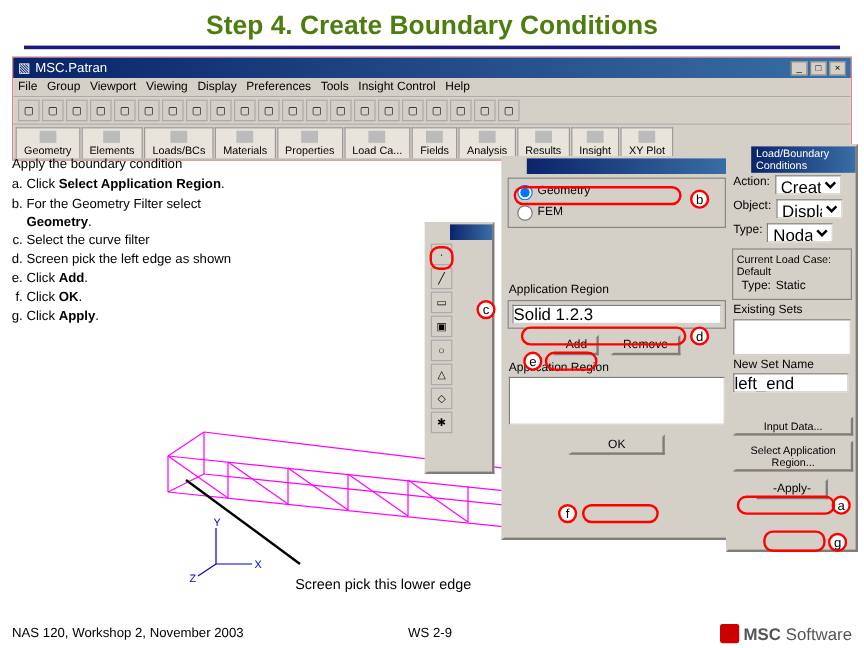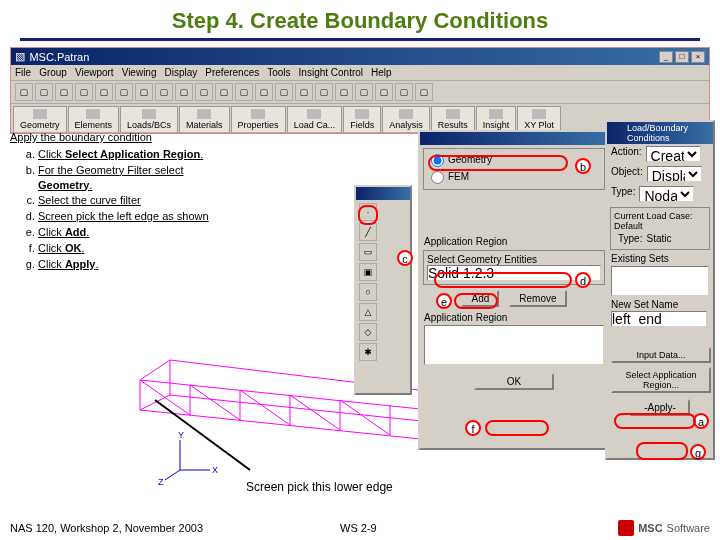--- a/index.html
+++ b/index.html
@@ -96,26 +96,25 @@
     width: 14px; height: 10px;
     background: #bbb;
   }
   .instructions {
     position: absolute;
     left: 10px;
     top: 130px;
     width: 210px;
     font-size: 11px;
     line-height: 1.35;
-    text-decoration: underline;
   }
   .instructions .lead { margin-bottom: 2px; }
   .instructions ol {
     list-style: lower-alpha;
-    margin-left: 28px;
+    margin-left: 12px;
   }
   .instructions li { margin-bottom: 1px; }
   .bold { font-weight: bold; }
   .diagram {
     position: absolute;
     left: 130px;
     top: 350px;
     width: 370px;
     height: 140px;
   }
@@ -127,22 +126,23 @@
   }
   .dialog {
     position: absolute;
     background: #d4d0c8;
     border: 2px outset #d4d0c8;
     font-size: 10px;
   }
   .dialog .dlg-title {
     background: linear-gradient(to right, #0a246a, #3a6ea5);
     color: #fff;
-    padding: 1px 20px;
-    font-size: 10px;
+    padding: 1px 4px;
+    font-size: 10px;
+    margin-left: 19px;
   }
   .dialog .row { display: flex; align-items: flex-start; padding: 2px 4px; gap: 4px; }
   .dialog label { font-size: 10px; }
   .dialog select, .dialog input[type=text] {
     font-size: 14px;
     height: 16px;
     background: #fff;
     border: 1px inset #d4d0c8;
   }
   .dialog .group {
@@ -210,21 +210,21 @@
     font-size: 11px;
   }
   .footer-center {
     position: absolute;
     left: 340px; bottom: 6px;
     font-size: 11px;
   }
   .footer-right {
     position: absolute;
     right: 10px; bottom: 4px;
-    font-size: 11px;
+    font-size: 14px;
     color: #555;
     display: flex;
     align-items: center;
     gap: 4px;
     padding-left: 18px;
   }
   .footer-right .logo {
     width: 16px; height: 16px;
     background: #c00;
     border-radius: 2px;
@@ -405,21 +405,20 @@
       <label>Geometry</label>
     </div>
     <div class="row">
       <input type="radio" style="">
       <label>FEM</label>
     </div>
   </div>
   <div style="height:40px"></div>
   <div class="group-title">Application Region</div>
   <div class="group">
-    <div>Select Geometry Entities</div>
     <input type="text" style="width: 100%;" value="Solid 1.2.3">
   </div>
   <div class="row" style="justify-content:center;gap:10px;">
     <button>Add</button>
     <button>Remove</button>
   </div>
   <div class="group-title">Application Region</div>
   <div class="listbox" style="height:40px"></div>
   <div class="row" style="justify-content:center;margin-top:6px;">
     <button style="width:80px">OK</button>

